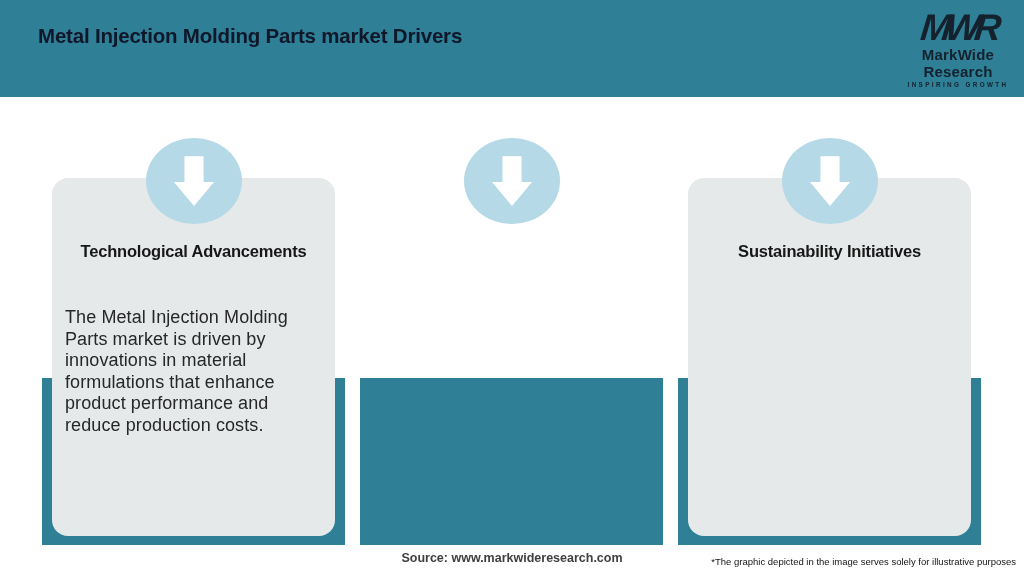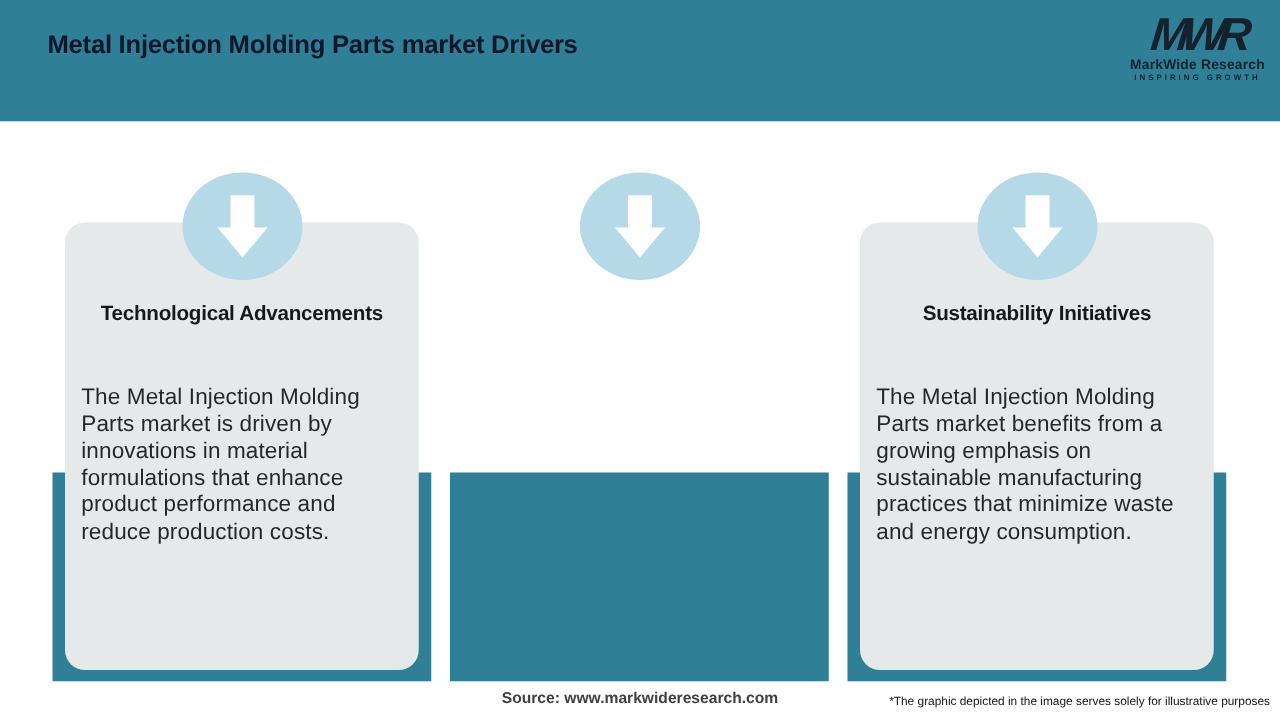--- a/index.html
+++ b/index.html
@@ -28,21 +28,21 @@
     width:108px; text-align:center;
     color:#14222e;
   }
   .logo-acronym {
     font-size:37px; font-weight:bold; font-style:italic;
     letter-spacing:-6px; line-height:40px;
     transform:skewX(-6deg);
     color:#14222e;
   }
   .logo-name {
-    font-size:11px; font-weight:bold; letter-spacing:0.2px;
+    font-size:15px; font-weight:bold; letter-spacing:0.2px;
     margin-top:-2px;
   }
   .logo-tagline {
     font-size:6.3px; font-weight:bold; letter-spacing:2.4px;
     margin-top:1px;
   }
 
   
   .col { position:absolute; top:0; width:303px; height:576px; }
   .col-1 { left:42px; }
@@ -137,21 +137,20 @@
           <path d="M -10 0 H 10 V 27 H 21 L 0 52 L -21 27 H -10 Z" fill="#ffffff"></path>
         </svg>
     </span>
   </div>
 </div>
 
 <div class="col col-3">
   <div class="back-band"></div>
   <div class="card">
     <div class="card-title">Sustainability Initiatives</div>
-    <div class="card-body">The Metal Injection Molding Parts market benefits from a growing emphasis on sustainable manufacturing practices that minimize waste and energy consumption.</div>
   </div>
   <div class="bubble">
     <span>
       <svg width="46" height="56" viewBox="-24 -2 48 58">
           <path d="M -10 0 H 10 V 27 H 21 L 0 52 L -21 27 H -10 Z" fill="#ffffff"></path>
         </svg>
     </span>
   </div>
 </div>
 

